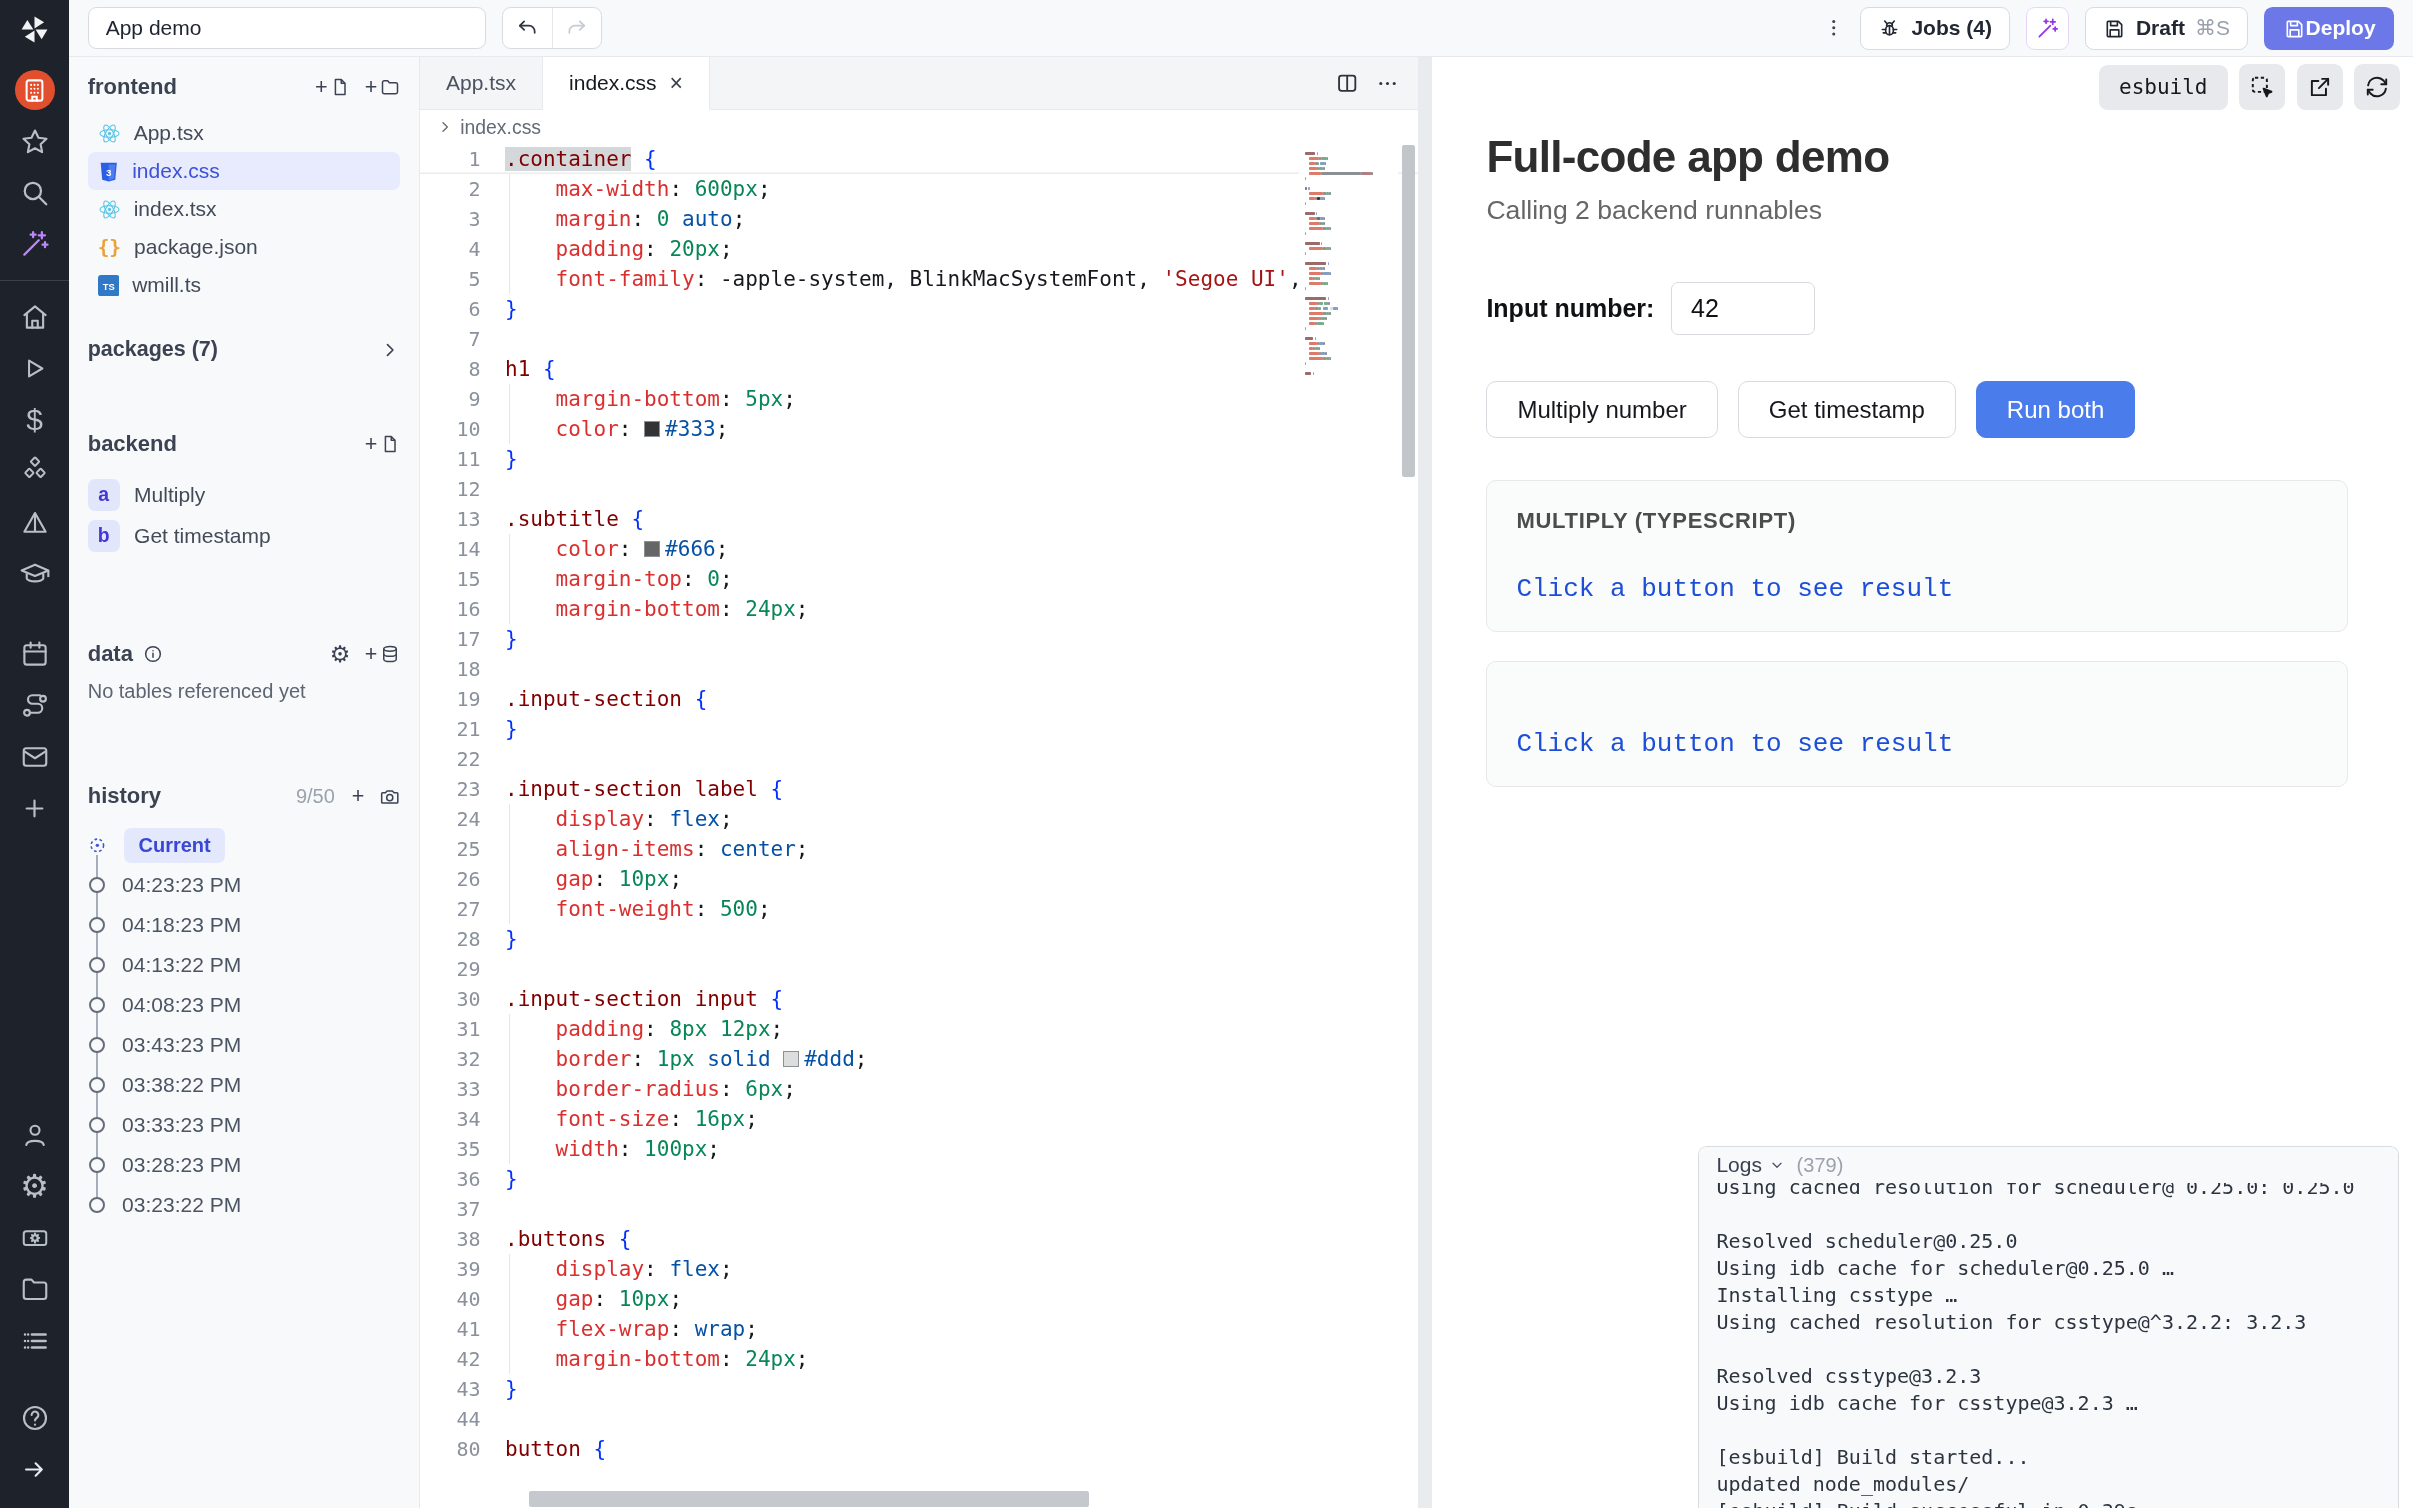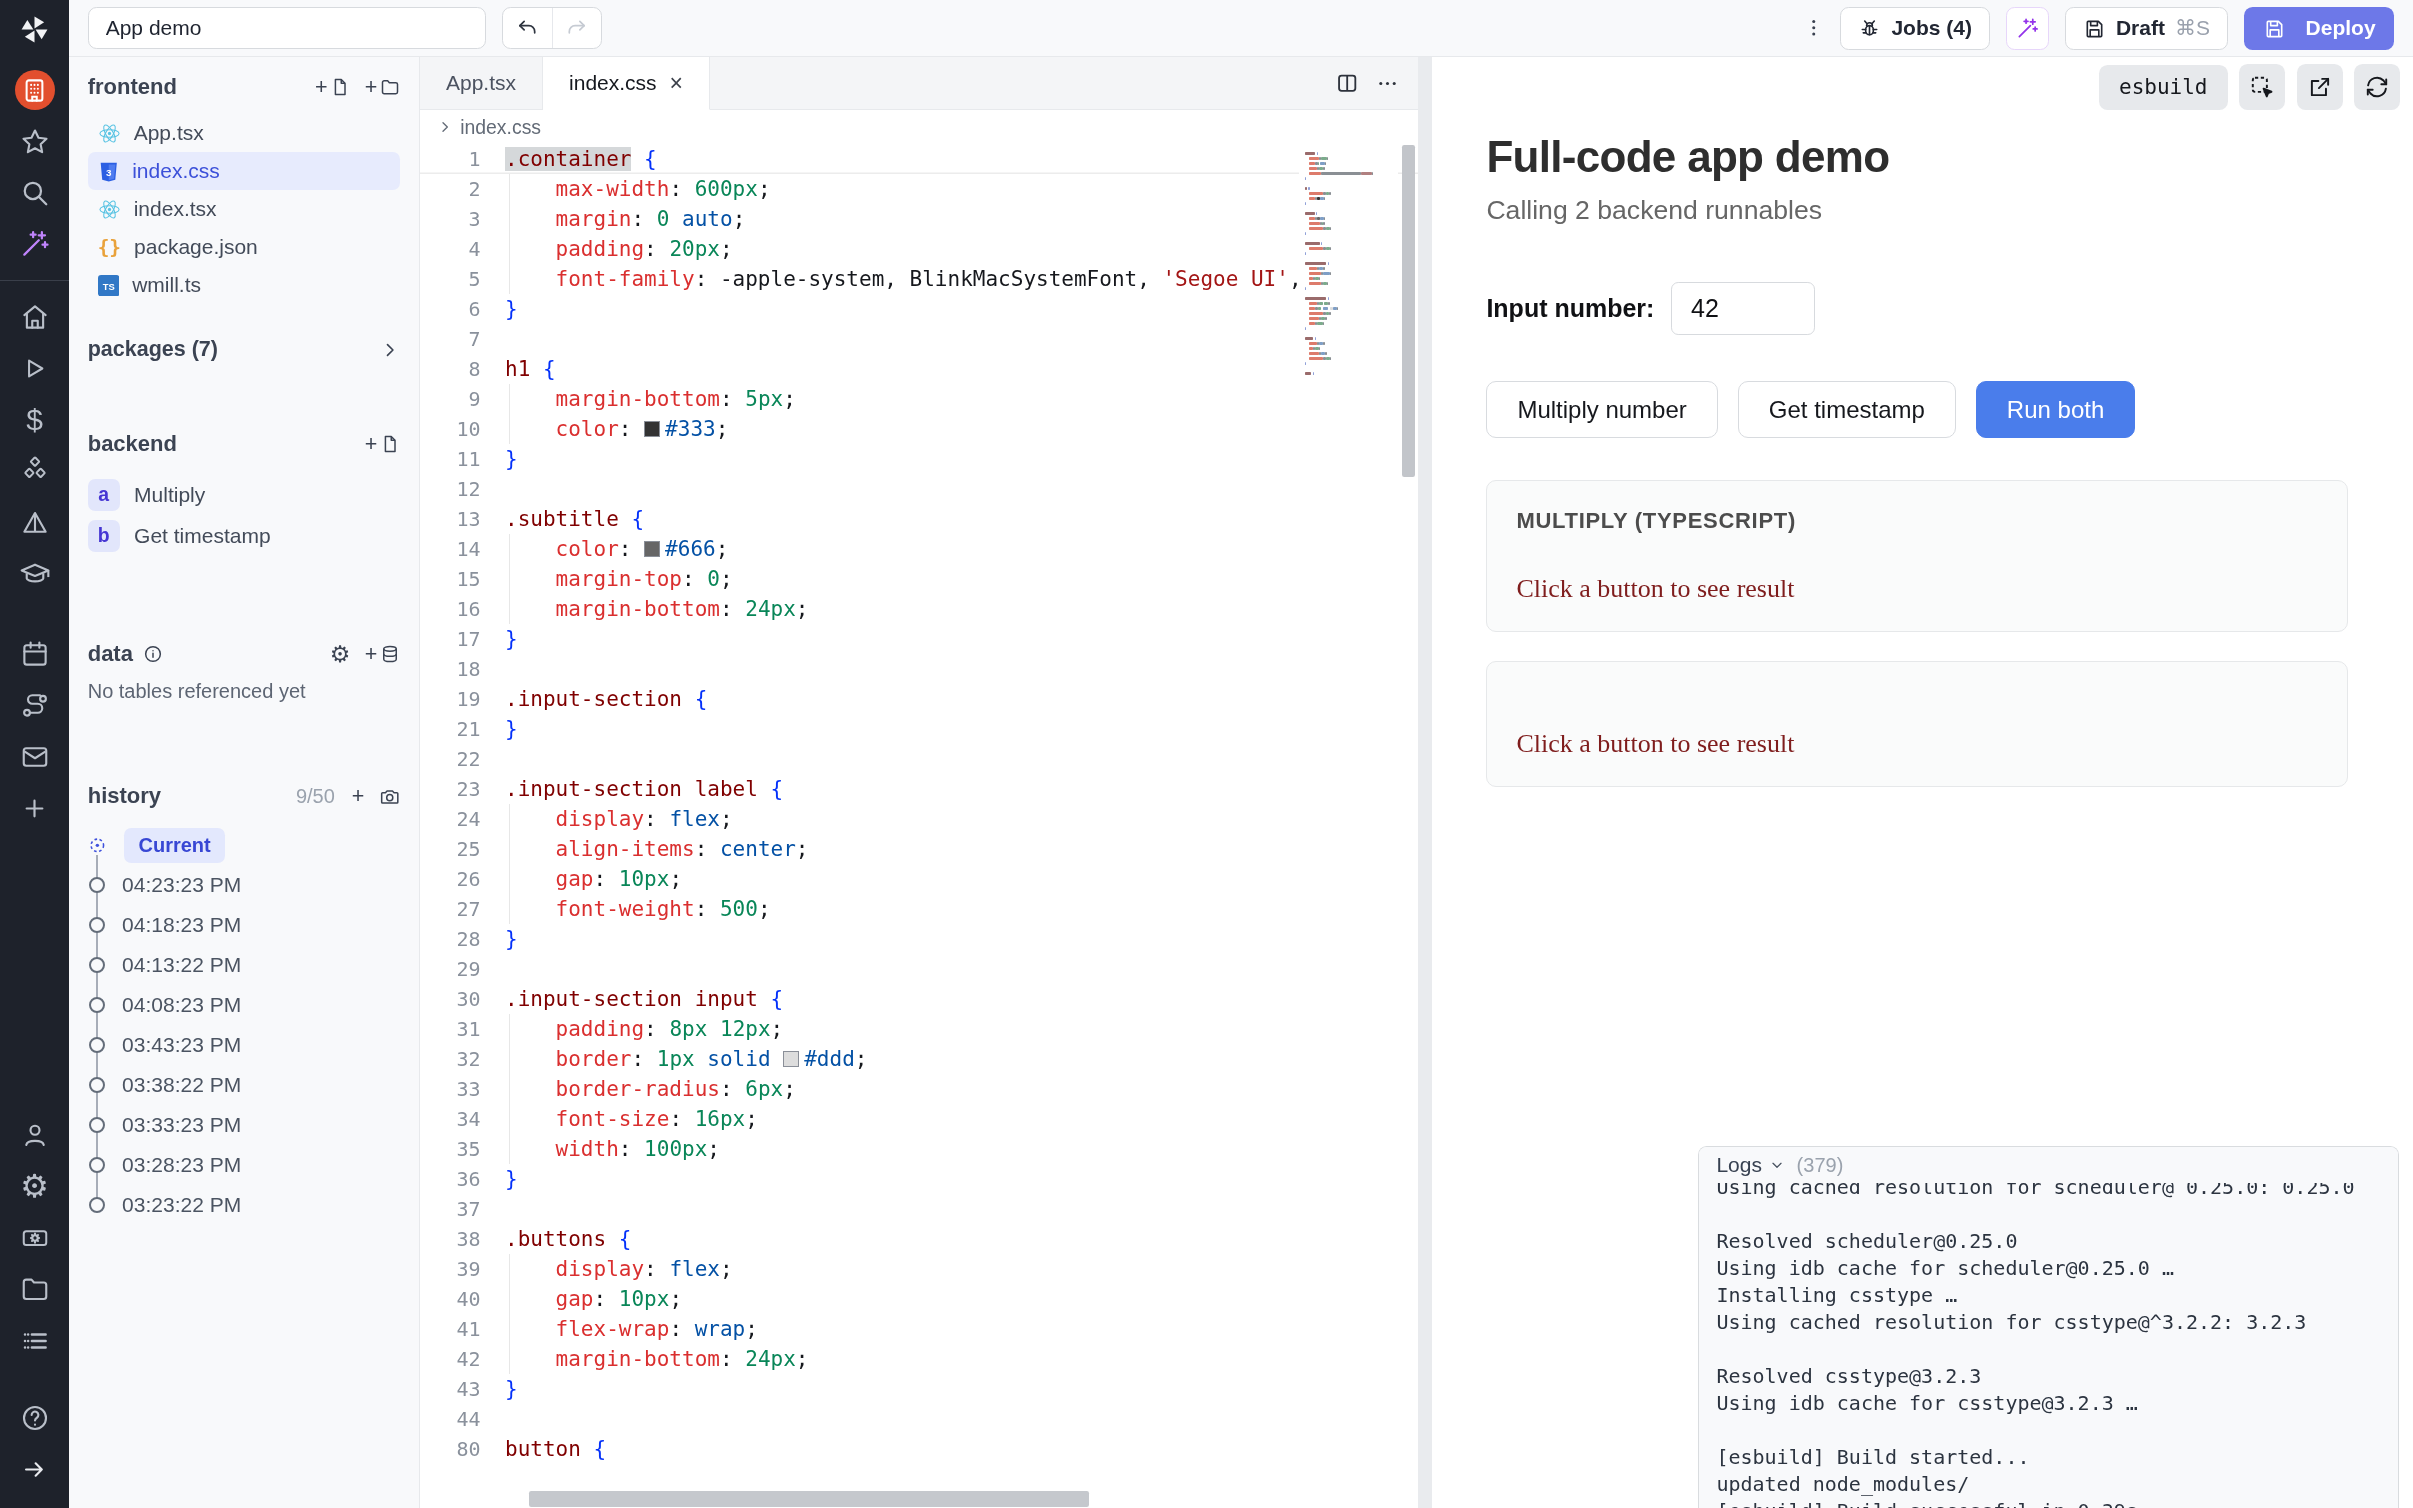--- a/index.html
+++ b/index.html
@@ -30,21 +30,21 @@
   .topbar { height:57px; flex-shrink:0; background:#f8f9fb; border-bottom:1.4px solid #e7e9ec; display:flex; align-items:center; padding:0 18.7px; gap:16px; }
   .appname-input { width:398px; height:42px; border:1.4px solid #d7dade; border-radius:8.6px; background:#fff; font-size:21px; font-weight:400; padding:0 17px; color:#1f2430; font-family:"Liberation Sans",sans-serif; outline:none; }
   .undoredo { display:flex; border:1.4px solid #d7dade; border-radius:8.6px; background:#fff; height:42px; overflow:hidden; }
   .ur-btn { width:49px; display:flex; align-items:center; justify-content:center; color:#2f3540; cursor:pointer; }
   .ur-btn + .ur-btn { border-left:1.4px solid #e6e8ec; color:#c6cbd3; }
   .topbar-right { margin-left:auto; display:flex; align-items:center; gap:16px; }
   .kebab { color:#3a4150; cursor:pointer; display:flex; }
   .tb-btn { height:43px; border:1.4px solid #d7dade; border-radius:8.6px; background:#fff; display:flex; align-items:center; gap:10px; padding:0 17px; font-size:21px; color:#222733; font-weight:600; cursor:pointer; }
   .tb-btn.wand-btn { width:43px; padding:0; justify-content:center; border-color:#e7d6fa; color:#9333ea; }
   .shortcut { color:#9aa1ad; font-weight:500; }
-  .deploy-btn { height:43px; background:#6d78e8; color:#fff; border:none; border-radius:8.6px; font-size:21px; font-weight:600; display:flex; align-items:center; gap:20px; padding:0 18.7px; cursor:pointer; }
+  .deploy-btn { height:43px; background:#6d78e8; color:#fff; border:none; border-radius:8.6px; font-size:21px; font-weight:600; display:flex; align-items:center; gap:0; padding:0 18.7px; cursor:pointer; }
 
   .content { flex:1; display:flex; min-height:0; }
 
   
   .explorer { width:351px; flex-shrink:0; background:#f8f9fb; border-right:1.4px solid #e7e9ec; padding:17px 18.7px 0; overflow:hidden; }
   .x-header { display:flex; align-items:center; font-weight:700; font-size:22px; color:#3b4352; }
   .x-actions { margin-left:auto; display:flex; gap:14.4px; align-items:center; color:#3b4352; }
   .x-act { display:flex; align-items:center; gap:2.9px; cursor:pointer; }
   .plus-g { font-size:21.5px; font-weight:500; color:#3b4352; }
   .file-list { margin-top:14.4px; }
@@ -105,21 +105,21 @@
   .pv-title { font-size:44px; font-weight:700; color:#2e2e2e; margin:0 0 13px; letter-spacing:-0.7px; }
   .pv-sub { font-size:26.6px; color:#666; margin:0 0 56px; }
   .input-row { display:flex; align-items:center; gap:17px; margin-bottom:46px; }
   .input-label { font-size:25px; font-weight:600; color:#101114; }
   .num-input { width:144px; height:53px; border:1.4px solid #d7dade; border-radius:7.2px; font-size:25px; padding:0 18.7px; color:#101114; font-family:"Liberation Sans",sans-serif; outline:none; background:#fff; }
   .btn-row { display:flex; gap:20px; margin-bottom:42px; }
   .pv-btn { height:57px; padding:0 30px; background:#fff; border:1.4px solid #d8dbdf; border-radius:10px; font-size:24px; color:#16181d; cursor:pointer; font-family:"Liberation Sans",sans-serif; }
   .pv-btn.primary { background:#4a7deb; border-color:#4a7deb; color:#fff; }
   .result-card { width:862px; border:1.4px solid #e6e8ea; background:#fafbfb; border-radius:10px; padding:27px 29px; margin-bottom:29px; }
   .rc-title { font-size:22px; font-weight:700; color:#4c4c4c; letter-spacing:0.7px; margin-bottom:21.5px; }
-  .rc-body { font-family:Liberation Serif, serif; font-size:26px; color:#7f1d1d;margin-top:40px; }
+  .rc-body { font-family:Liberation Mono, monospace; font-size:26px; color:#1d4ed8;margin-top:40px; }
 
   .logs { position:absolute; left:266px; top:1057px; width:701px; bottom:0; background:#f8f9fb; border:1.4px solid #d9dcdf; border-bottom:none; border-radius:8.6px 8.6px 0 0; overflow:hidden;margin-top:32px; }
   .logs-header { position:absolute; top:0; left:0; right:0; height:36px; padding-left:17px; background:#f8f9fb; display:flex; align-items:center; gap:7.2px; z-index:2; cursor:pointer; }
   .logs-title { font-size:21px; color:#374151; }
   .logs-chev { color:#4b5563; display:flex; }
   .logs-count { font-size:20px; color:#9aa2ad; margin-left:4.3px; }
   .logs-body { position:absolute; top:27px; left:0; right:0; bottom:0; padding:0 17px; font-family:"DejaVu Sans Mono",monospace; font-size:20px; line-height:27px; color:#2c3440; white-space:pre; overflow:hidden; }
 </style>
 </head>
 <body>

